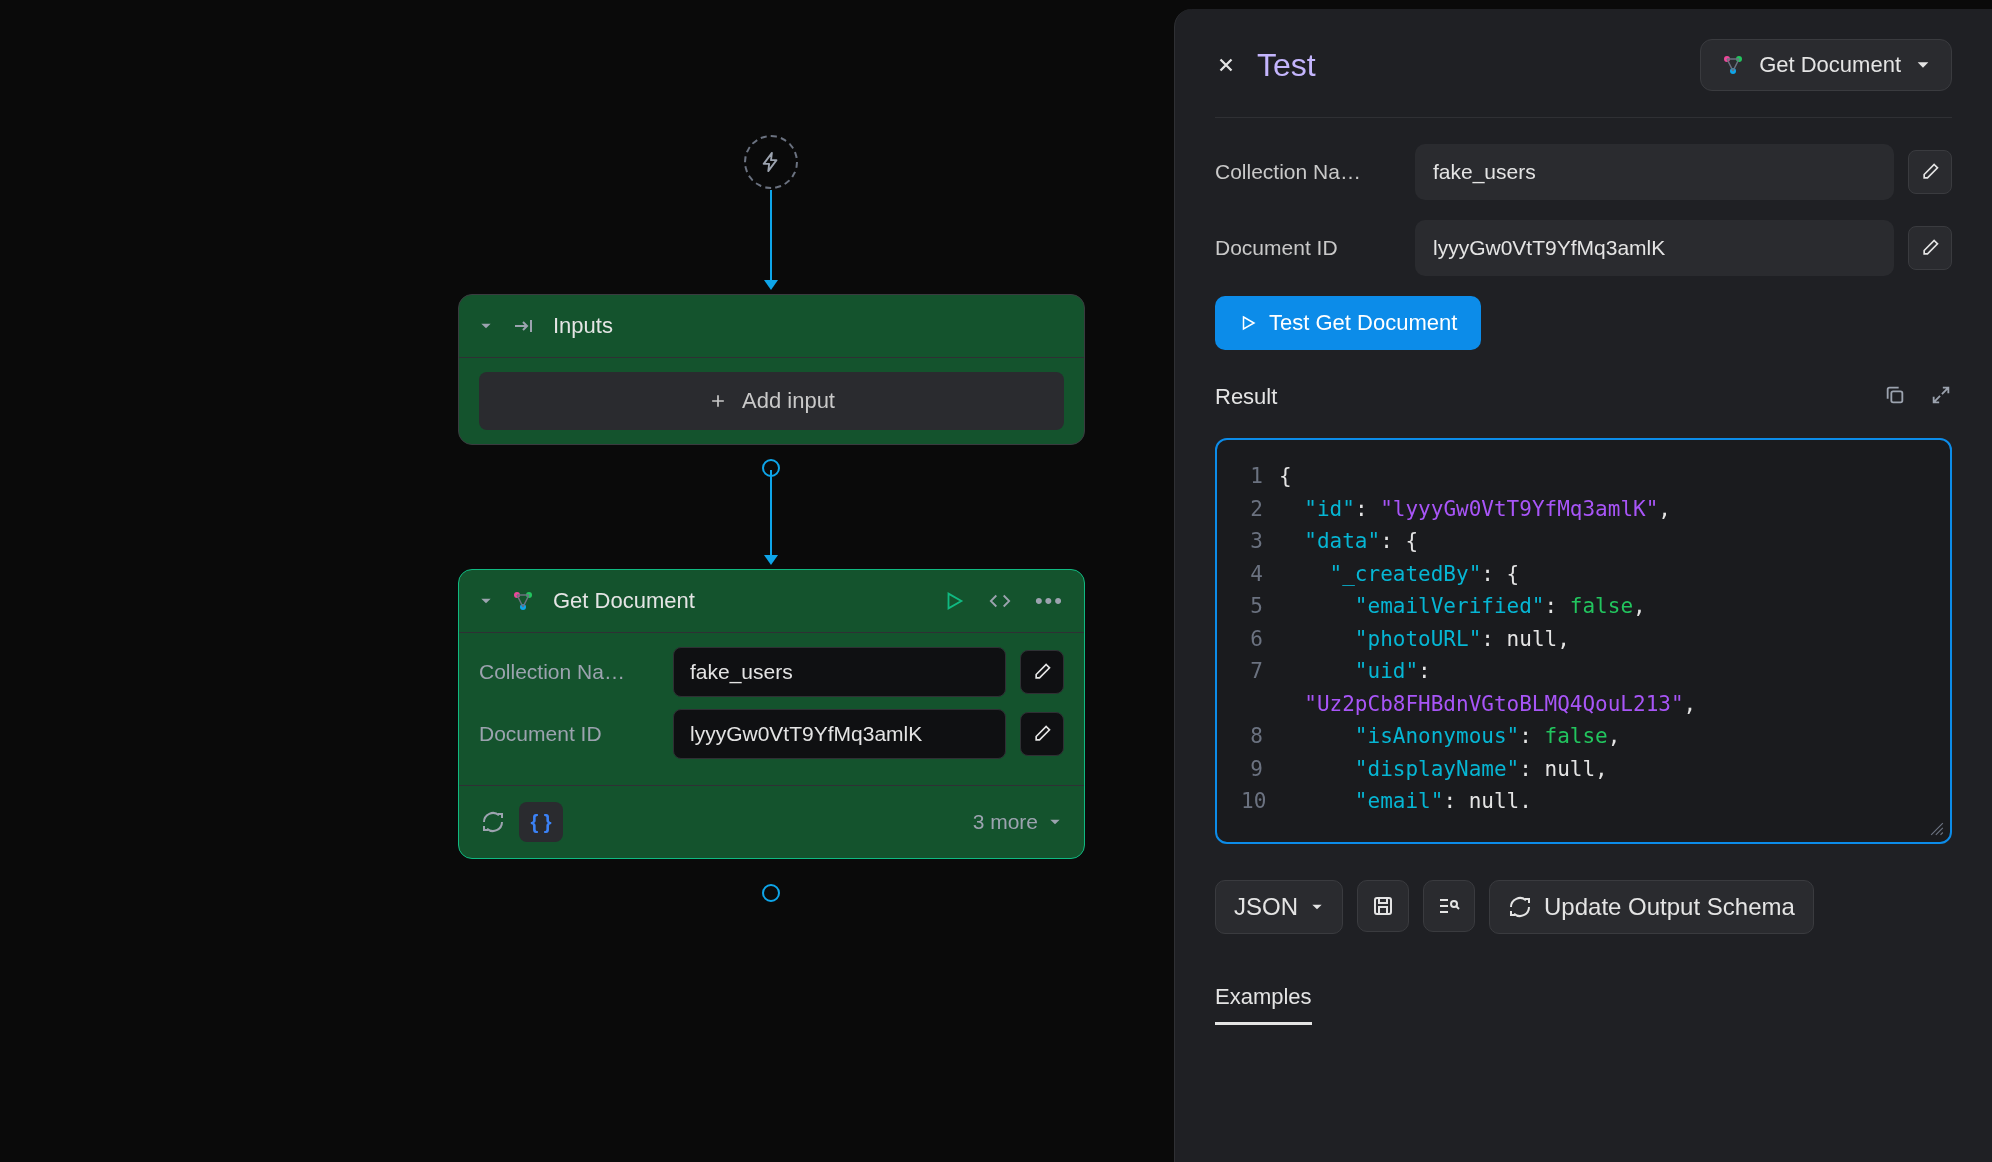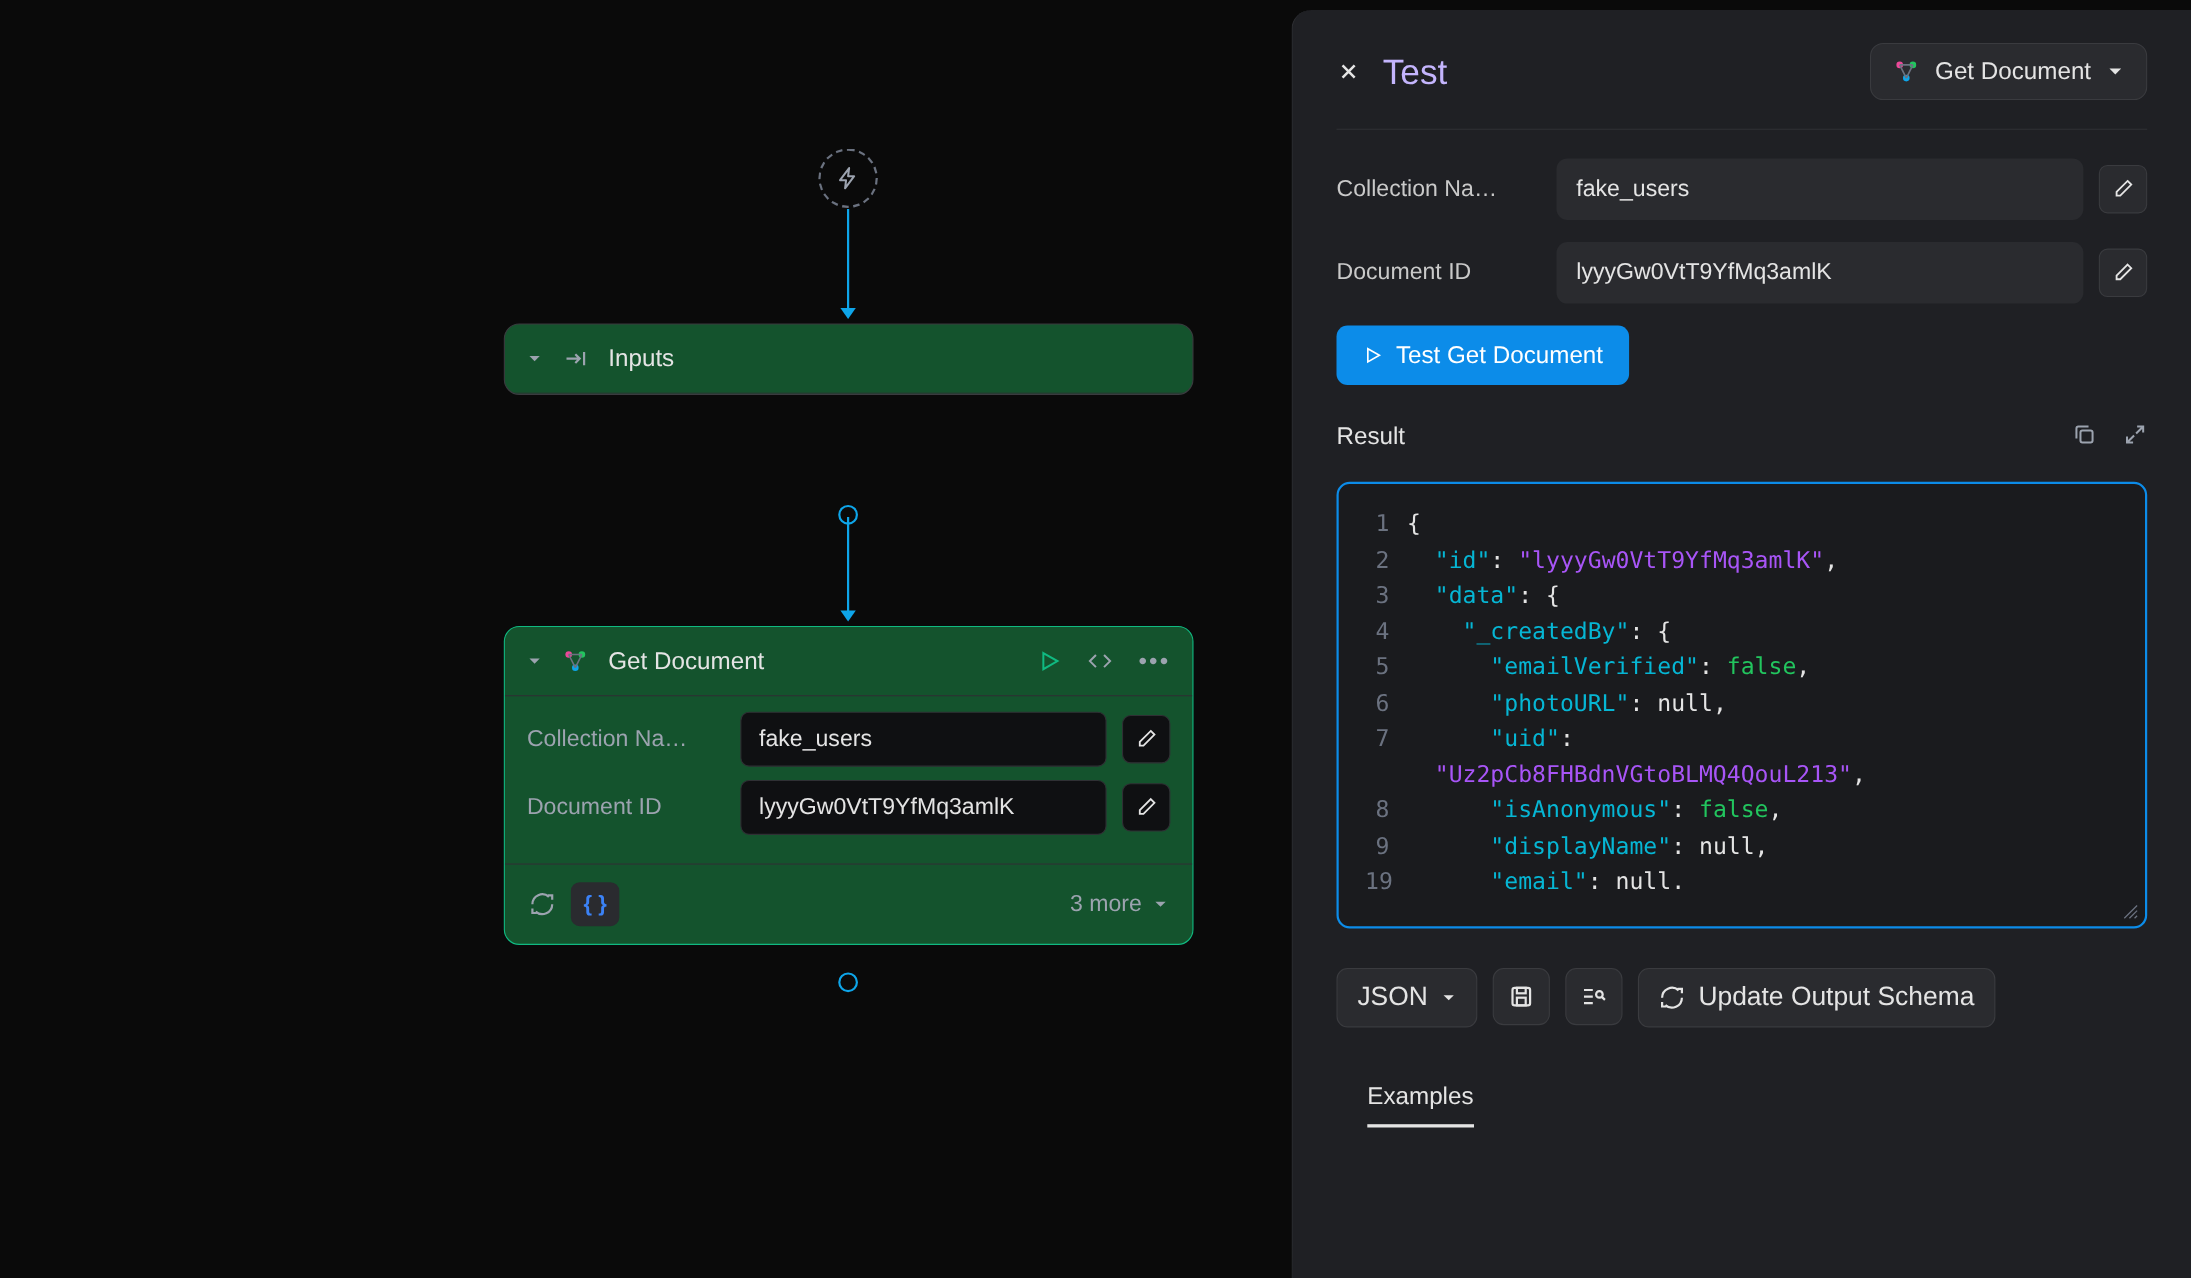--- a/index.html
+++ b/index.html
@@ -354,21 +354,20 @@
 
 .tabs {
   margin-top: 30px;
 }
 .tab {
   font-size: 22px;
   color: #e4e4e4;
   padding-bottom: 12px;
   border-bottom: 3px solid #e4e4e4;
   display: inline-block;
-  margin-left: 28px;
 }
 </style>
 </head>
 <body>
 
 <div class="canvas">
 
   <div class="trigger-node">
     <svg class="bolt-icon" viewBox="0 0 24 24">
         <path d="M13 2L4 14h6l-1 8 9-12h-6l1-8z" stroke-width="2" stroke-linejoin="round"></path>
@@ -380,20 +379,28 @@
 
   <div class="node node-inputs">
     <div class="node-header">
       <svg class="chev" viewBox="0 0 12 12">
           <path d="M2 4l4 4 4-4" fill="#9ca3af"></path>
         </svg>
       <svg width="24" height="24" viewBox="0 0 24 24" fill="none" stroke="#9ca3af" stroke-width="2">
           <path d="M4 12h12m-4-4 4 4-4 4M20 6v12"></path>
         </svg>
       <span class="node-title">Inputs</span>
+    </div>
+    <div class="node-body">
+      <button class="add-input-btn">
+        <svg class="plus-icon" viewBox="0 0 24 24" fill="none" stroke-width="2">
+            <path d="M12 5v14M5 12h14"></path>
+          </svg>
+        <span>Add input</span>
+      </button>
     </div>
   </div>
 
   <div class="port-dot port1"></div>
   <div class="connector conn2"></div>
   <div class="connector-arrow conn2-arrow"></div>
 
   <div class="node node-getdoc selected">
     <div class="node-header">
       <svg class="chev" viewBox="0 0 12 12">
@@ -553,21 +560,21 @@
         </div>
         <div class="code-line">
           <span class="line-num">8</span>
           <span class="code-content"><span>      </span><span class="tok-key">"isAnonymous"</span><span class="tok-punct">: </span><span class="tok-bool">false</span><span class="tok-punct">,</span></span>
         </div>
         <div class="code-line">
           <span class="line-num">9</span>
           <span class="code-content"><span>      </span><span class="tok-key">"displayName"</span><span class="tok-punct">: </span><span class="tok-null">null</span><span class="tok-punct">,</span></span>
         </div>
         <div class="code-line">
-          <span class="line-num">19</span>
+          <span class="line-num">10</span>
           <span class="code-content"><span>      </span><span class="tok-key">"email"</span><span class="tok-punct">: </span><span class="tok-null">null</span><span class="tok-punct">.</span></span>
         </div>
         <svg class="resize-handle" viewBox="0 0 12 12" stroke-width="1">
           <path d="M11 5L5 11M11 1L1 11M11 9L9 11"></path>
         </svg>
     </div>
 
     <div class="toolbar-row">
       <div class="tool-btn">
         <span>JSON</span>

